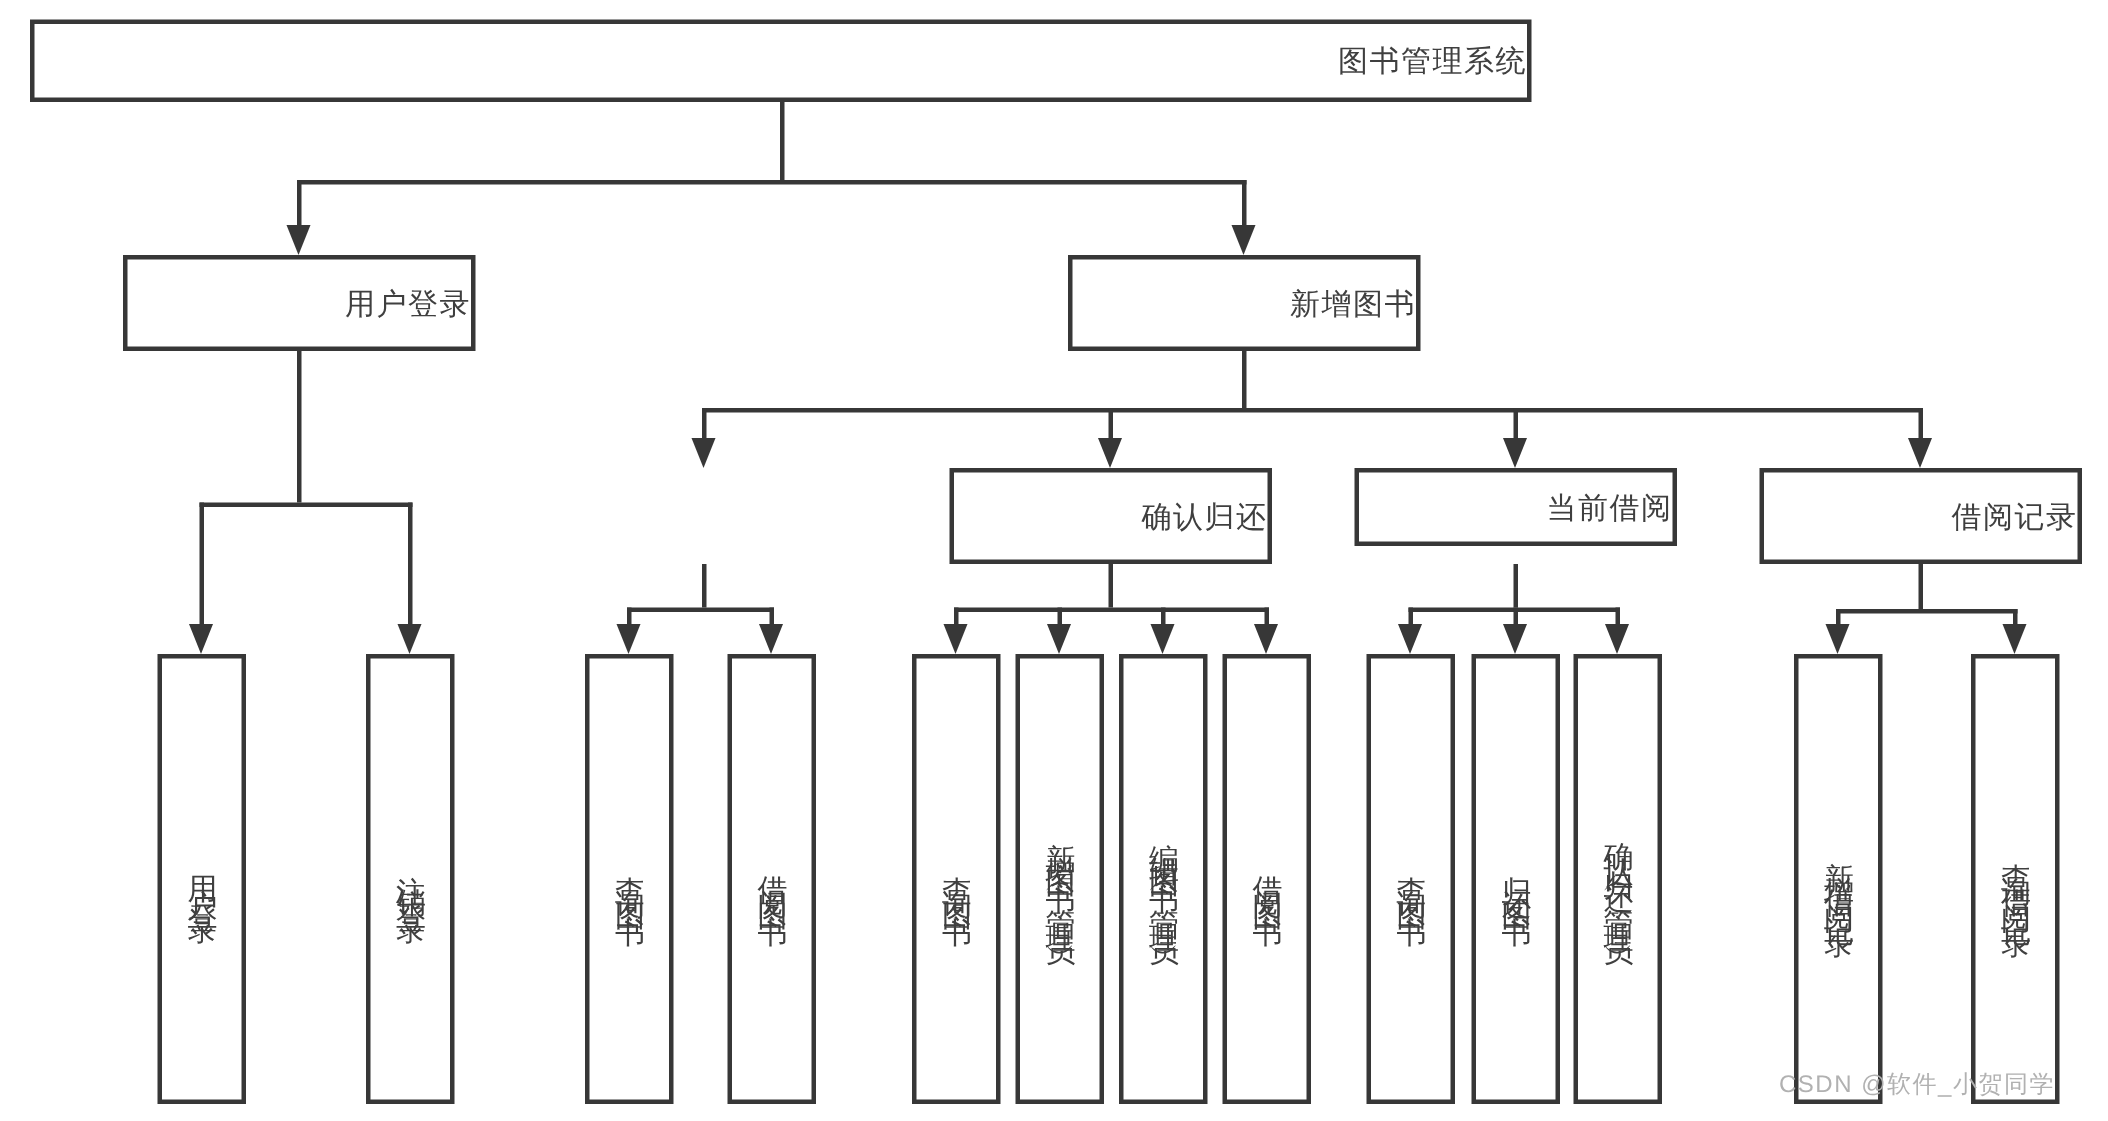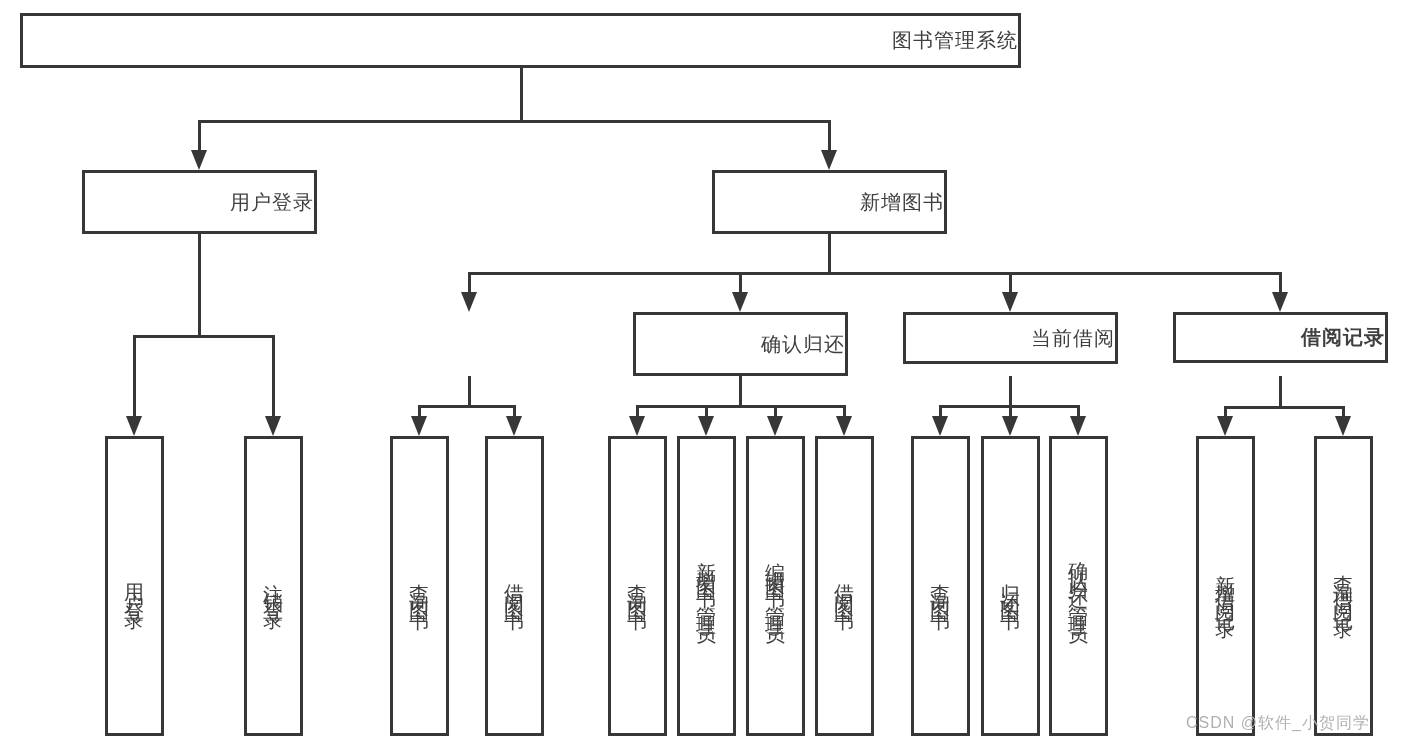--- a/index.html
+++ b/index.html
@@ -107,21 +107,21 @@
   <div class="a" style="left:1002px; top:292px;"></div>
   <div class="v" style="left:1279px; top:272px; height:20px;"></div>
   <div class="a" style="left:1272px; top:292px;"></div>
 
   <div class="node" style="left:633px; top:312px; width:215px; height:64px;">
     <span>确认归还</span>
   </div>
   <div class="node" style="left:903px; top:312px; width:215px; height:52px;">
     <span>当前借阅</span>
   </div>
-  <div class="node" style="left:1173px; top:312px; width:215px; height:51px;font-weight:bold;">
+  <div class="node" style="left:1173px; top:312px; width:215px; height:64px;">
     <span>借阅记录</span>
   </div>
 
   <div class="v" style="left:468px; top:376px; height:29px;"></div>
   <div class="h" style="left:418px; top:405px; width:98px;"></div>
   <div class="v" style="left:418px; top:405px; height:11px;"></div>
   <div class="a" style="left:411px; top:416px;"></div>
   <div class="v" style="left:513px; top:405px; height:11px;"></div>
   <div class="a" style="left:506px; top:416px;"></div>
 

